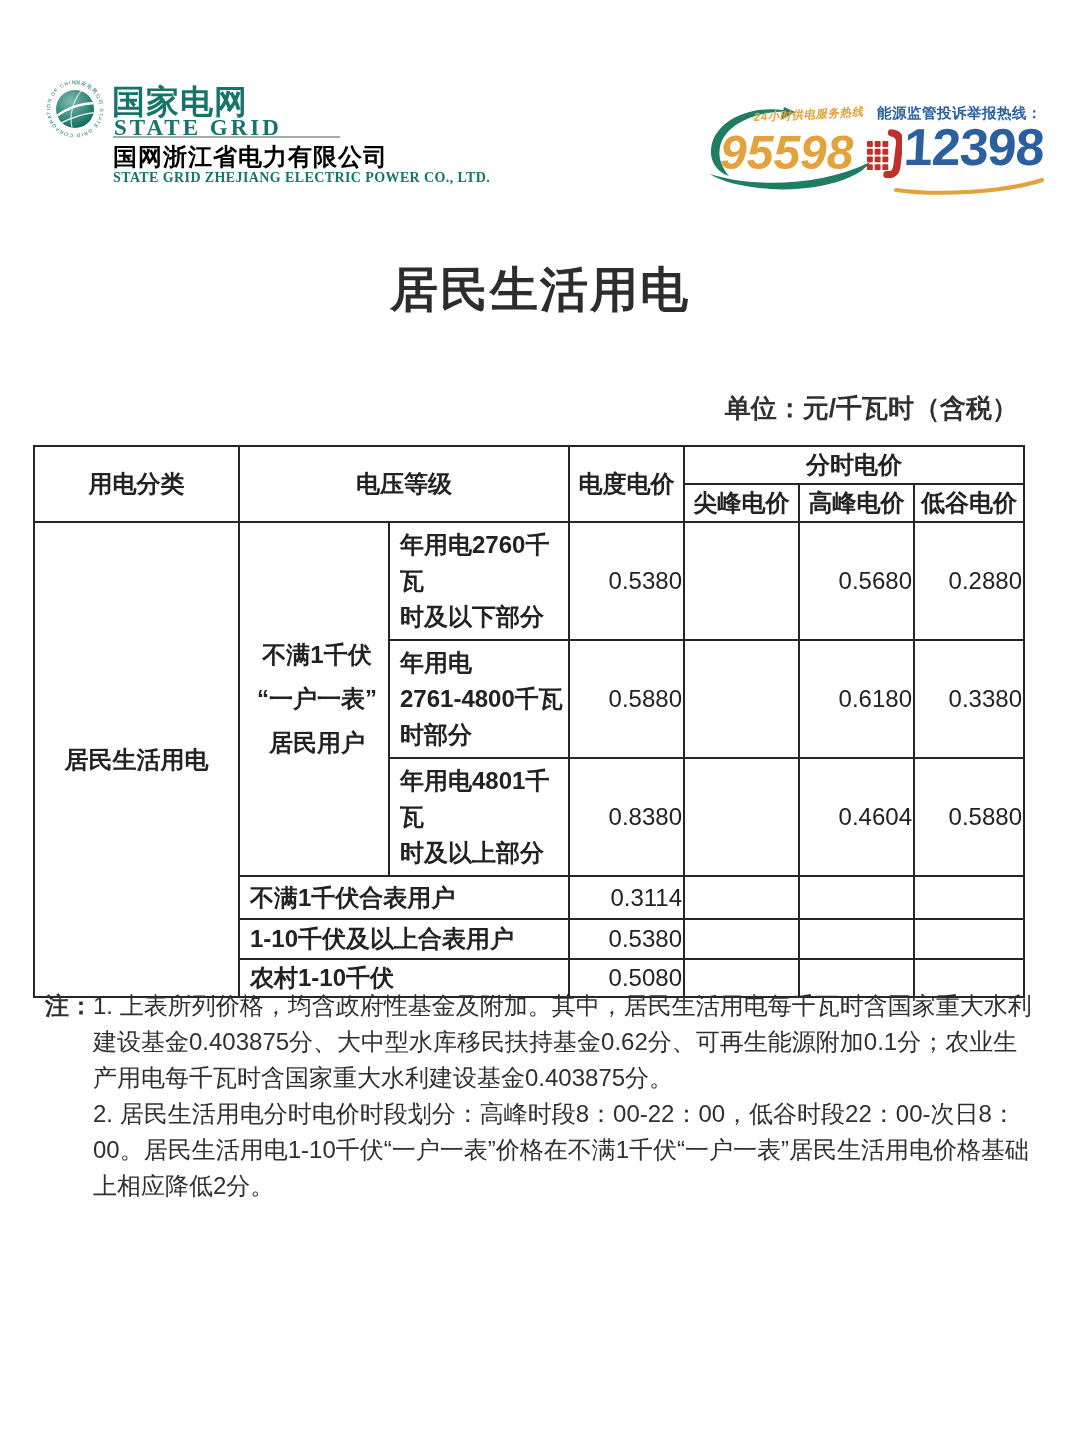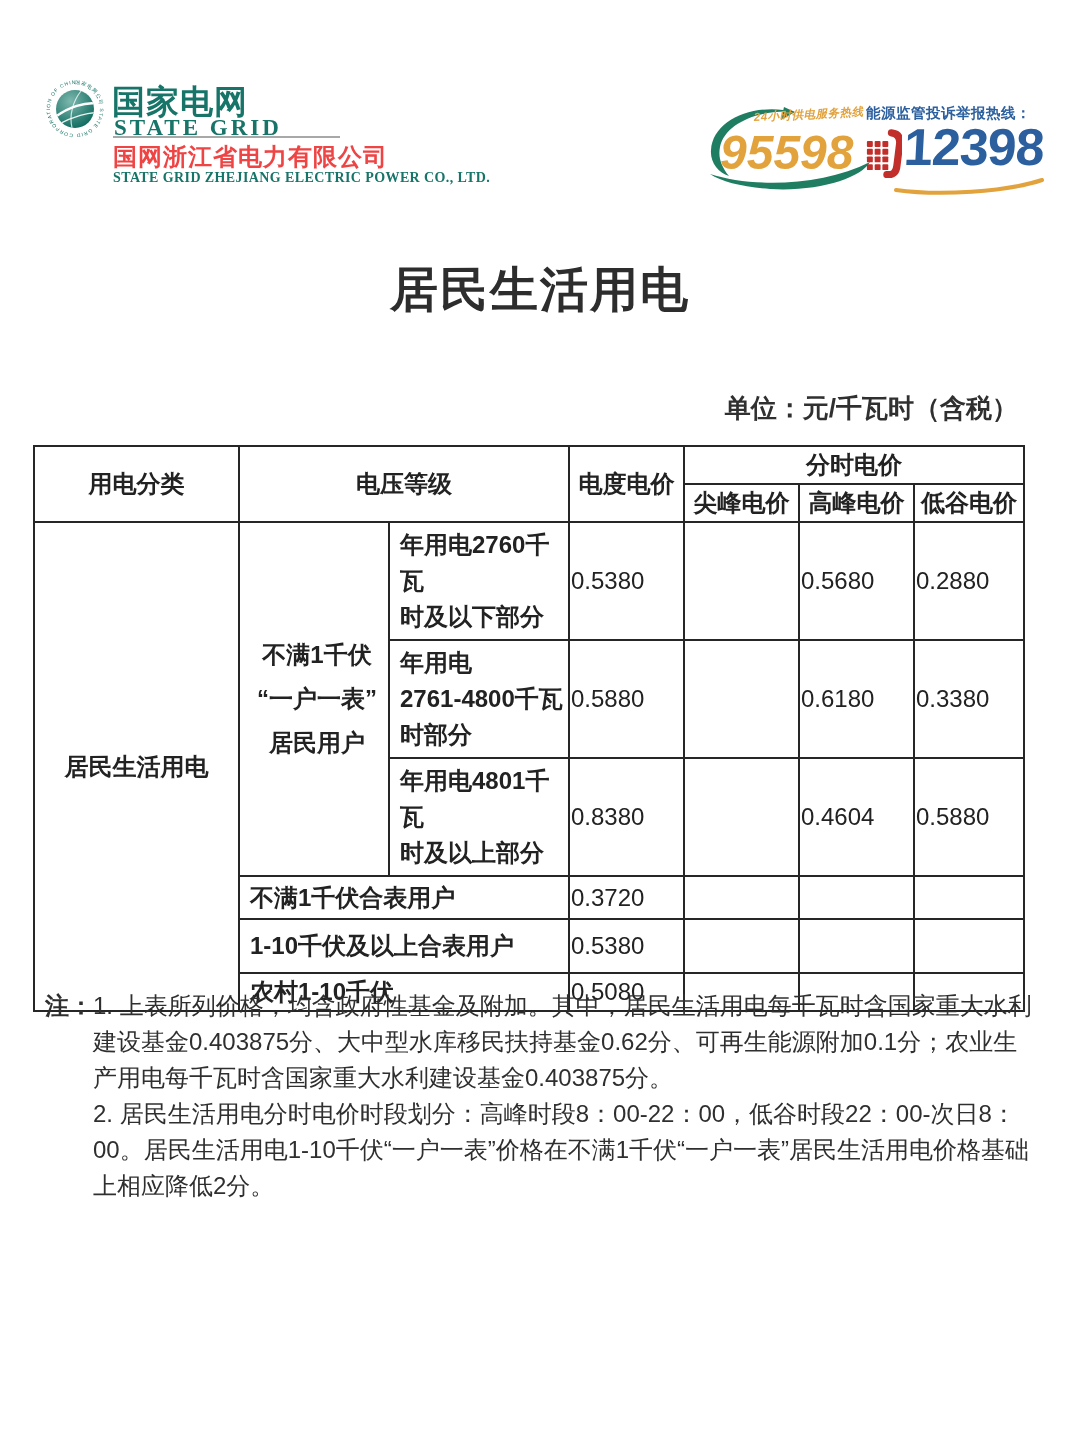--- a/index.html
+++ b/index.html
@@ -9,53 +9,53 @@
     -webkit-font-smoothing:antialiased;
   }
   .abs{position:absolute;}
 
   
   .emblem{left:45px;top:79px;width:60px;height:60px;}
   .brand-cn{left:112px;top:80px;font-size:33px;font-weight:800;color:#177468;letter-spacing:1px;}
   .brand-en{left:114px;top:115px;font-size:23px;font-weight:700;color:#177468;
             font-family:"Liberation Serif", serif;letter-spacing:3px;}
   .brand-divider{left:113px;top:136px;width:227px;height:2px;background:#a8a8a8;}
-  .company-cn{left:113px;top:141px;font-size:24px;font-weight:800;color:#ef4444;letter-spacing:1px;}
+  .company-cn{left:113px;top:141px;font-size:24px;font-weight:800;color:#000000;letter-spacing:1px;}
   .company-en{left:113px;top:170px;font-size:14px;font-weight:700;color:#177468;
               font-family:"Liberation Serif", serif;letter-spacing:0.4px;}
 
   
   .hl95598{left:698px;top:98px;width:182px;height:94px;}
   .hl12398{left:866px;top:104px;width:178px;height:92px;}
-  .hl12398 .label{font-size:14.5px;font-weight:700;color:#2b5f9e;text-align:left;
+  .hl12398 .label{font-size:14.5px;font-weight:700;color:#2b5f9e;text-align:right;
                   padding-right:2px;letter-spacing:0.5px;}
   .hl12398 .numrow{display:flex;align-items:flex-start;margin-top:1px;}
   .hl12398 .number{font-size:52px;font-weight:800;color:#2b5f9e;line-height:0.92;
                    transform:skewX(-3deg);letter-spacing:-1px;margin-left:2px;}
   .hl12398 .underline{position:absolute;left:28px;top:74px;width:150px;height:18px;}
 
   
   .page-title{left:0;top:258px;width:1080px;text-align:center;font-size:48px;
               font-weight:800;color:#2d2d2d;letter-spacing:2px;margin:0;}
   .unit-note{top:391px;right:62px;font-size:26px;font-weight:600;color:#303030;}
 
   
   table.tariff{position:absolute;left:33px;top:445px;width:990px;border-collapse:collapse;
                table-layout:fixed;}
   table.tariff th, table.tariff td{border:2px solid #262626;overflow:hidden;}
   table.tariff th{font-size:24px;font-weight:700;color:#222;text-align:center;padding:2px;}
   table.tariff td{font-size:24px;color:#222;}
   tr.hr1{height:33px;} tr.hr2{height:33px;}
   tr.r1{height:114px;} tr.r2{height:108px;} tr.r3{height:97px;}
-  tr.r4{height:43px;}  tr.r5{height:54px;}  tr.r6{height:33px;}
+  tr.r4{height:43px;}  tr.r5{height:40px;}  tr.r6{height:33px;}
   td.cat{text-align:center;font-weight:600;}
   td.vgroup{text-align:center;padding:4px 4px 4px 10px;line-height:44px;font-weight:600;}
   td.tier{text-align:left;padding:4px 4px 4px 10px;line-height:36px;font-size:23px;font-weight:600;}
   td.flat{text-align:left;padding:2px 9px 2px 10px;font-weight:600;}
-  td.num{text-align:left;font-size:25px;}
+  td.num{text-align:right;font-size:25px;}
   .preline{white-space:pre-line;}
 
   
   .notes{left:45px;top:988px;width:995px;display:flex;font-size:24px;line-height:36px;color:#2f2f2f;}
   .notes .note-label{flex:0 0 43px;font-weight:600;}
   .notes .note-items{flex:1;}
   .notes p{margin:0;}
 </style>
 </head>
 <body>
@@ -175,21 +175,21 @@
       <tr class="r3">
         <td class="tier preline">年用电4801千瓦
 时及以上部分</td>
         <td class="num">0.8380</td>
         <td class="num"></td>
         <td class="num">0.4604</td>
         <td class="num">0.5880</td>
       </tr>
       <tr class="r4">
         <td colspan="2" class="flat">不满1千伏合表用户</td>
-        <td class="num">0.3720</td>
+        <td class="num">0.3114</td>
         <td class="num"></td>
         <td class="num"></td>
         <td class="num"></td>
       </tr>
       <tr class="r5">
         <td colspan="2" class="flat">1-10千伏及以上合表用户</td>
         <td class="num">0.5380</td>
         <td class="num"></td>
         <td class="num"></td>
         <td class="num"></td>

